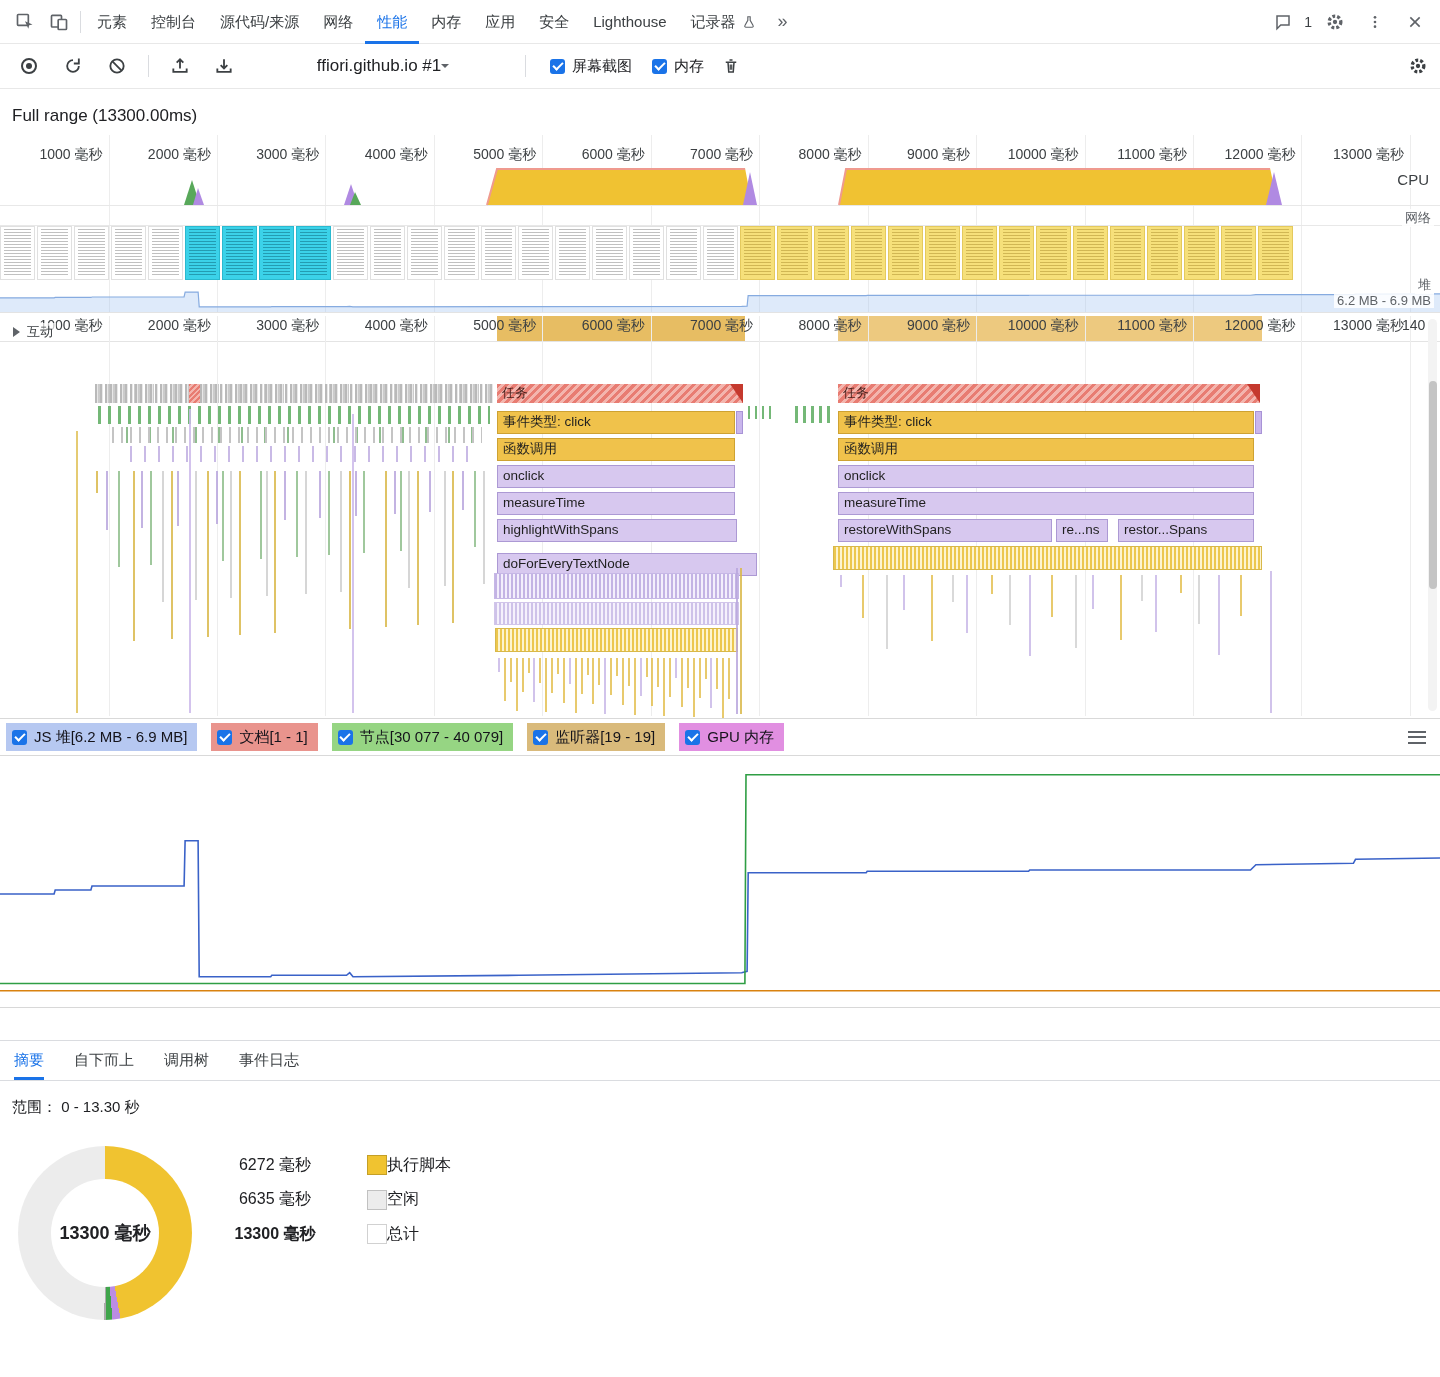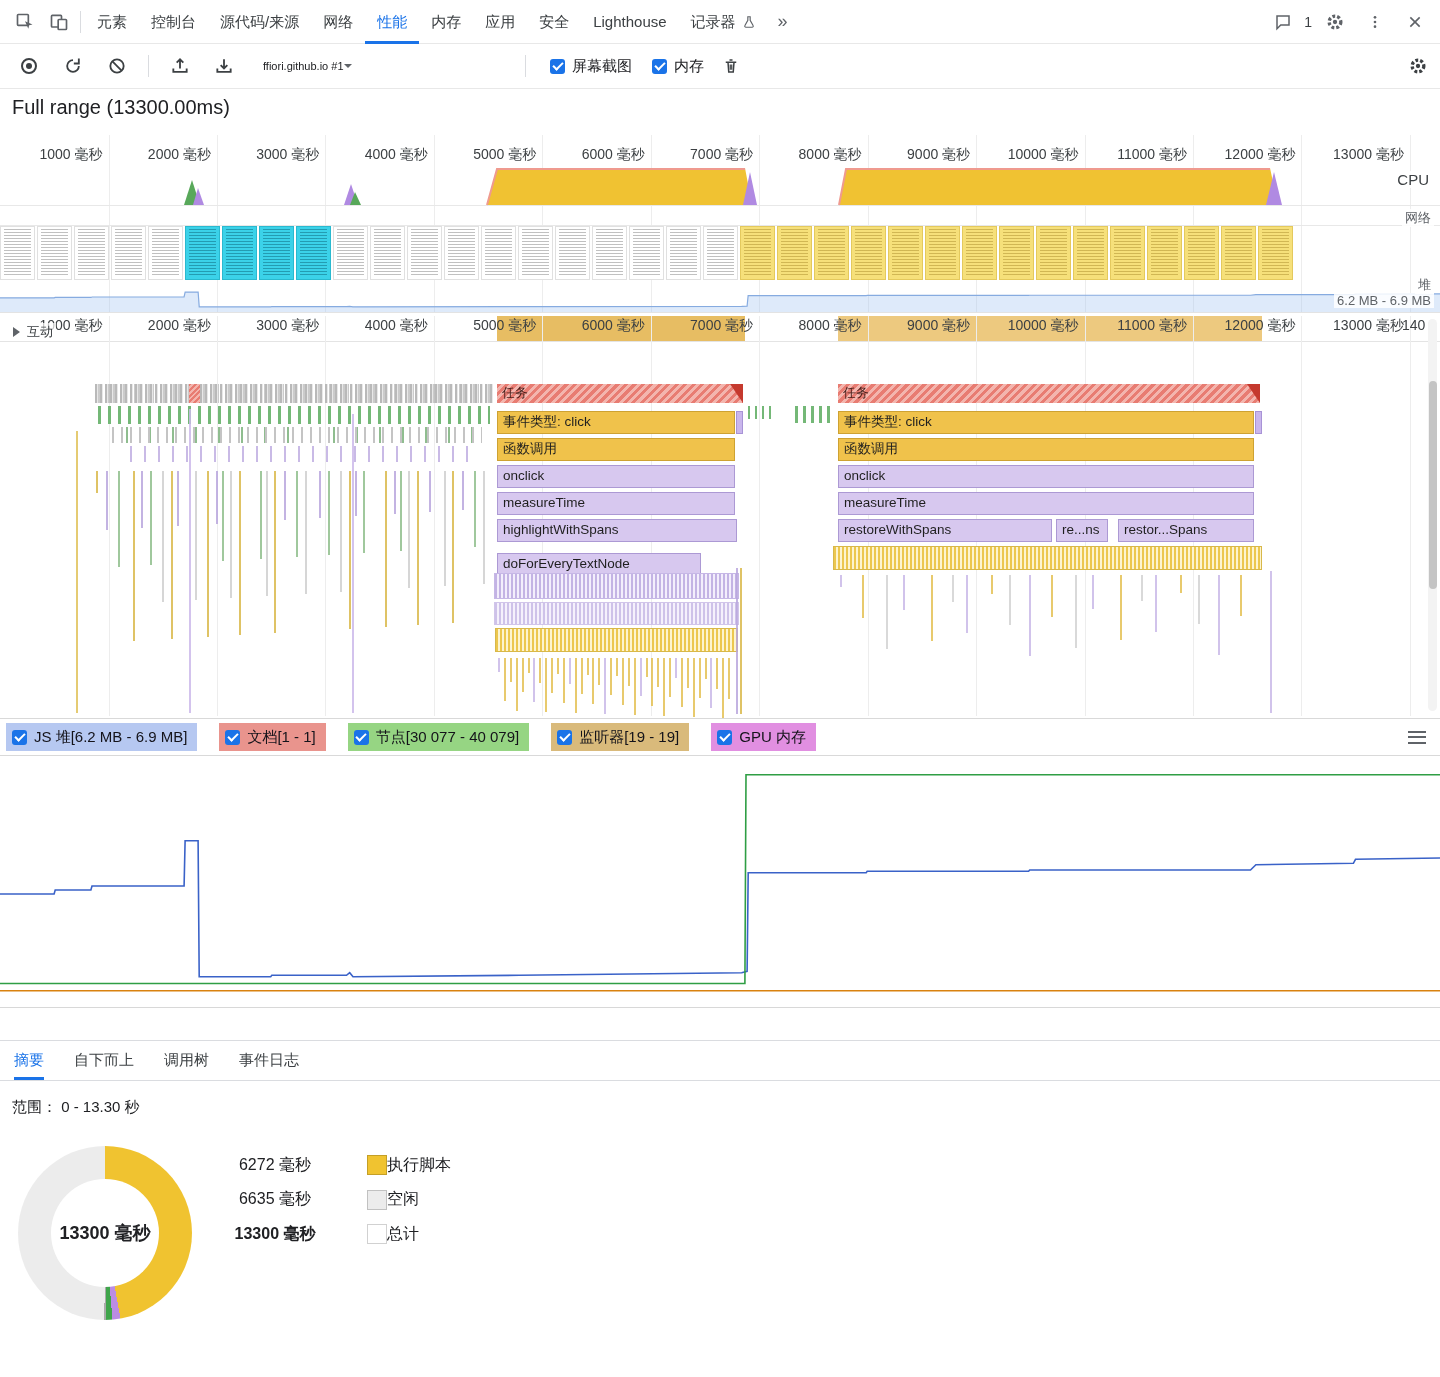--- a/index.html
+++ b/index.html
@@ -15,29 +15,29 @@
   .tab.active{color:#1a73e8;box-shadow:inset 0 -3px 0 #1a73e8}
   .more-chevron{font-size:18px;color:#5f6368;padding:0 10px}
   #tab-right{margin-left:auto;display:flex;align-items:center;gap:6px;padding-right:8px}
   .msg-count{font-size:14px;color:#3c4043;margin-left:-2px}
 
   
   #toolbar{position:absolute;top:44px;left:0;width:1440px;height:45px;display:flex;align-items:center;
            border-bottom:1px solid #e8e8e8;background:#fff;padding-left:12px;gap:10px}
   .record-ring{width:16px;height:16px;border:2.5px solid #3c4043;border-radius:50%;position:relative}
   .record-ring::after{content:'';position:absolute;left:3px;top:3px;width:6px;height:6px;border-radius:50%;background:#3c4043}
-  .select{width:252px;display:flex;justify-content:flex-start;align-items:center;font-size:11px;color:#202124;padding:4px 8px 4px 4px;margin-left:8px}
+  .select{width:252px;display:flex;justify-content:center;align-items:center;font-size:17px;color:#202124;padding:4px 8px 4px 4px;margin-left:8px}
   .caret{width:0;height:0;border:4.5px solid transparent;border-top-color:#5f6368;margin-top:4px}
   .cbgroup{display:flex;align-items:center;gap:7px;font-size:15px;color:#202124;margin-left:10px}
   .cb{width:15px;height:15px;background:#1a73e8;border-radius:3px;position:relative;flex:0 0 auto}
   .cb::after{content:'';position:absolute;left:4.5px;top:1.5px;width:4px;height:8px;border:solid #fff;border-width:0 2px 2px 0;transform:rotate(45deg)}
   #toolbar-right{margin-left:auto;padding-right:10px}
 
   
-  #fullrange{position:absolute;top:96px;left:12px;font-size:20px;color:#202124}
+  #fullrange{position:absolute;top:106px;left:12px;font-size:17px;color:#202124}
 
   
   #overview{position:absolute;top:135px;left:0;width:1440px;height:177px;overflow:hidden}
   .tick{position:absolute;top:0;font-size:14px;color:#3c4043;white-space:nowrap;z-index:2}
   #ov-ruler{position:absolute;top:11px;left:0;width:1440px;height:18px;z-index:2}
   .vline{position:absolute;width:1px;background:#ededed;z-index:0}
   #ov-svg{position:absolute;top:0;left:0;z-index:1}
   .ov-label{position:absolute;font-size:13px;color:#5f6368;background:rgba(255,255,255,.85);padding:0 3px;z-index:3}
   #ov-cpu{right:8px;top:36px;font-size:15px;color:#3c4043}
   #ov-net{right:6px;top:74px}
@@ -84,21 +84,21 @@
   .cap{position:absolute;width:7px;height:23px;background:#c9b6ec;border:1px solid #a893d6;z-index:1}
   .hatch-p{position:absolute;z-index:1;background:repeating-linear-gradient(90deg,#c3b3e4 0 2px,#f3eefc 2px 4px);border:1px solid #c6b7e6}
   .hatch-p.dim{opacity:.8}
   .hatch-y{position:absolute;z-index:1;background:repeating-linear-gradient(90deg,#ecc74e 0 2px,#fdf4cf 2px 4px);border:1px solid #d8b84a}
   .dline{position:absolute;width:2px;z-index:1}
   #fl-scroll{position:absolute;right:3px;top:6px;width:9px;height:392px;background:#f3f3f3;border-radius:5px;z-index:4}
   #fl-thumb{position:absolute;right:3.5px;top:68px;width:8px;height:208px;background:#c4c4c4;border-radius:4px;z-index:5}
 
   
   #counters{position:absolute;top:718px;left:0;width:1440px;height:38px;background:#fff;
-            border-top:1px solid #d9d9d9;border-bottom:1px solid #d9d9d9;display:flex;align-items:center;gap:22px;padding-left:6px}
+            border-top:1px solid #d9d9d9;border-bottom:1px solid #d9d9d9;display:flex;align-items:center;gap:14px;padding-left:6px}
   .pill{display:flex;align-items:center;gap:7px;height:28px;padding:0 10px 0 6px;font-size:15px;color:#14131a;flex:0 0 auto}
   #hamburger{margin-left:auto;margin-right:14px;width:18px;display:flex;flex-direction:column;gap:3.5px}
   #hamburger i{display:block;height:2px;background:#5f6368}
 
   
   #memchart{position:absolute;top:756px;left:0;width:1440px;height:254px;background:#fff}
 
   
   #bottombar{position:absolute;top:1040px;left:0;width:1440px;height:41px;border-top:1px solid #dadce0;border-bottom:1px solid #dadce0;
              display:flex;align-items:stretch;gap:30px;padding-left:14px;background:#fff}
@@ -454,21 +454,21 @@
     <div class="taskbar" style="left:497px;top:71px;width:246px">
       <span>任务</span>
       <span class="corner"></span>
     </div>
     <div class="frow y" style="left:497px;top:98px;width:238px">事件类型: click</div>
     <div class="cap" style="left:736px;top:98px"></div>
     <div class="frow y" style="left:497px;top:125px;width:238px">函数调用</div>
     <div class="frow p" style="left:497px;top:152px;width:238px">onclick</div>
     <div class="frow p" style="left:497px;top:179px;width:238px">measureTime</div>
     <div class="frow p" style="left:497px;top:206px;width:240px">highlightWithSpans</div>
-    <div class="frow p" style="left:497px;top:240px;width:204px">doForEveryTextNode</div>
+    <div class="frow p" style="left:497px;top:240px;width:260px">doForEveryTextNode</div>
     <div class="hatch-p" style="left:494px;top:260px;width:245px;height:26px"></div>
     <div class="hatch-p dim" style="left:494px;top:289px;width:245px;height:23px"></div>
     <div class="hatch-y" style="left:495px;top:315px;width:243px;height:24px"></div>
 
     <div class="taskbar" style="left:838px;top:71px;width:422px">
       <span>任务</span>
       <span class="corner"></span>
     </div>
     <div class="frow y" style="left:838px;top:98px;width:416px">事件类型: click</div>
     <div class="cap" style="left:1255px;top:98px"></div>

